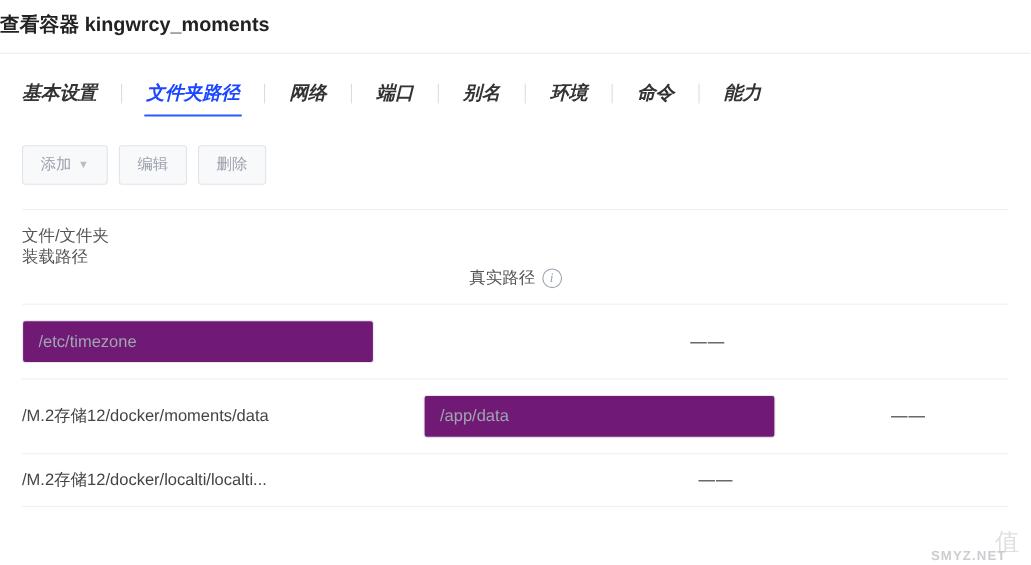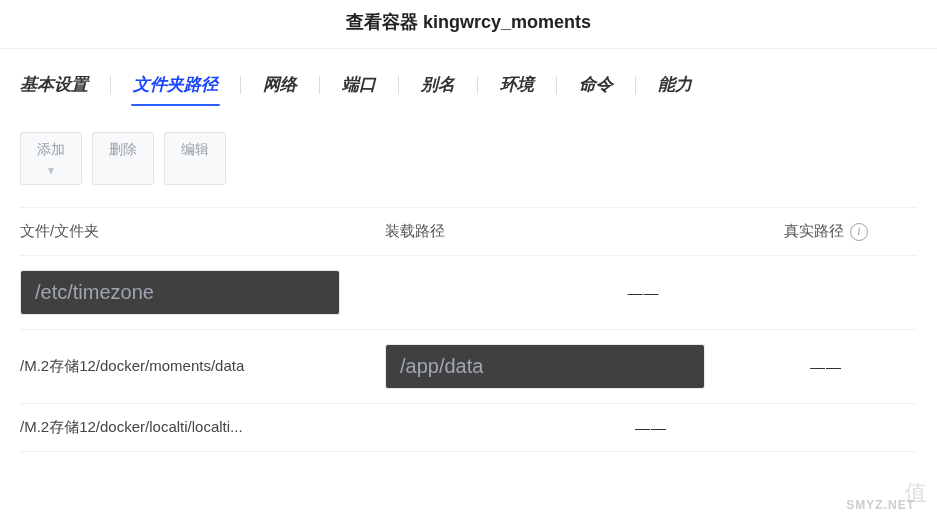--- a/index.html
+++ b/index.html
@@ -6,21 +6,20 @@
     body {
       font-family: -apple-system, BlinkMacSystemFont, "Segoe UI", "PingFang SC", "Microsoft YaHei", sans-serif;
       background: #fff;
       color: #333;
       width: 937px;
       height: 514px;
       overflow: hidden;
       position: relative;
     }
     .header {
-      text-align: center;
       padding: 10px 0 14px;
       font-size: 18px;
       font-weight: 600;
       color: #222;
       border-bottom: 1px solid #eee;
     }
     .tabs {
       display: flex;
       align-items: center;
       padding: 20px 20px 10px;
@@ -64,36 +63,36 @@
       border: 1px solid #e2e4e8;
       background: #f8f9fb;
       color: #9aa1ab;
       padding: 8px 16px;
       font-size: 14px;
       border-radius: 3px;
       cursor: pointer;
       display: inline-flex;
       align-items: center;
       gap: 6px;
-      flex-direction: column;
     }
     .btn .caret {
       font-size: 10px;
       color: #b8bec7;
     }
     .table {
       padding: 0 20px;
     }
     .thead {
       display: flex;
       border-top: 1px solid #eef0f2;
       border-bottom: 1px solid #eef0f2;
       padding: 14px 0;
       font-size: 15px;
       color: #555;
+      flex-direction: column;
     }
     .col-file { width: 365px; padding-right: 20px; }
     .col-mount { width: 350px; padding-right: 20px; }
     .col-real { flex: 1; text-align: center; }
     .thead .col-real { display: flex; align-items: center; justify-content: center; gap: 6px; }
     .info-icon {
       display: inline-flex;
       width: 18px;
       height: 18px;
       border: 1.5px solid #9ba2ad;
@@ -113,25 +112,25 @@
       font-size: 15px;
       color: #444;
     }
     .trow .col-file {
       white-space: nowrap;
       overflow: hidden;
       text-overflow: ellipsis;
     }
     .mount-input {
       width: 320px;
-      background: #404040;
+      background: #701a75;
       border: 1px solid #e6e8eb;
       border-radius: 3px;
       padding: 10px 14px;
-      font-size: 20px;
+      font-size: 15px;
       color: #9fa6b0;
       font-family: inherit;
     }
     .dash { letter-spacing: 1px; color: #333; }
     .watermark {
       position: absolute;
       right: 10px;
       bottom: 6px;
       font-size: 22px;
       color: #d0d2d6;
@@ -171,22 +170,22 @@
   <div class="tab">命令</div>
   <div class="tab-sep"></div>
   <div class="tab">能力</div>
 </div>
 
 <div class="toolbar">
   <button class="btn">
     <span>添加</span>
     <span class="caret">▼</span>
   </button>
+  <button class="btn">编辑</button>
   <button class="btn">删除</button>
-  <button class="btn">编辑</button>
 </div>
 
 <div class="table">
   <div class="thead">
     <div class="col-file">文件/文件夹</div>
     <div class="col-mount">装载路径</div>
     <div class="col-real">
       <span>真实路径</span>
       <span class="info-icon">i</span>
     </div>

